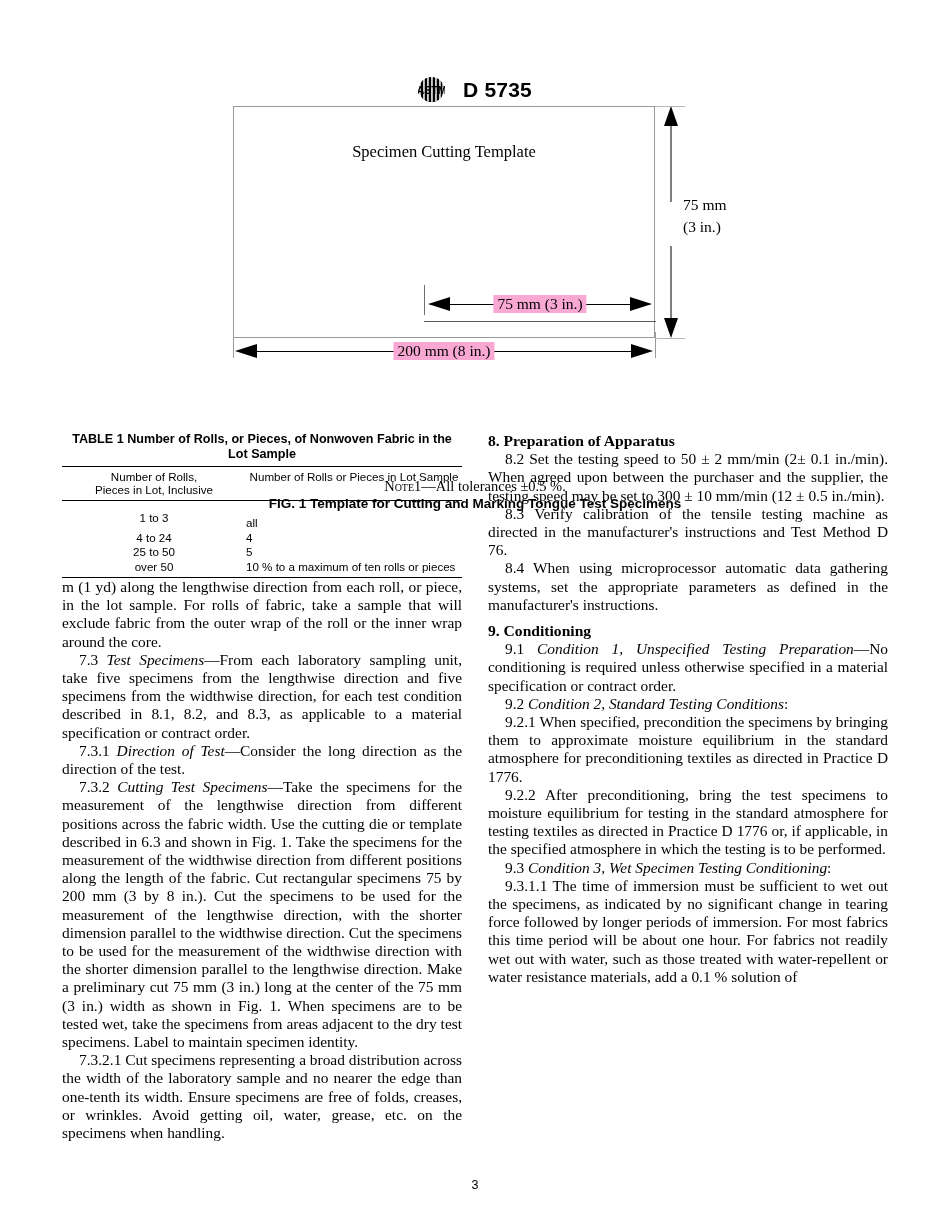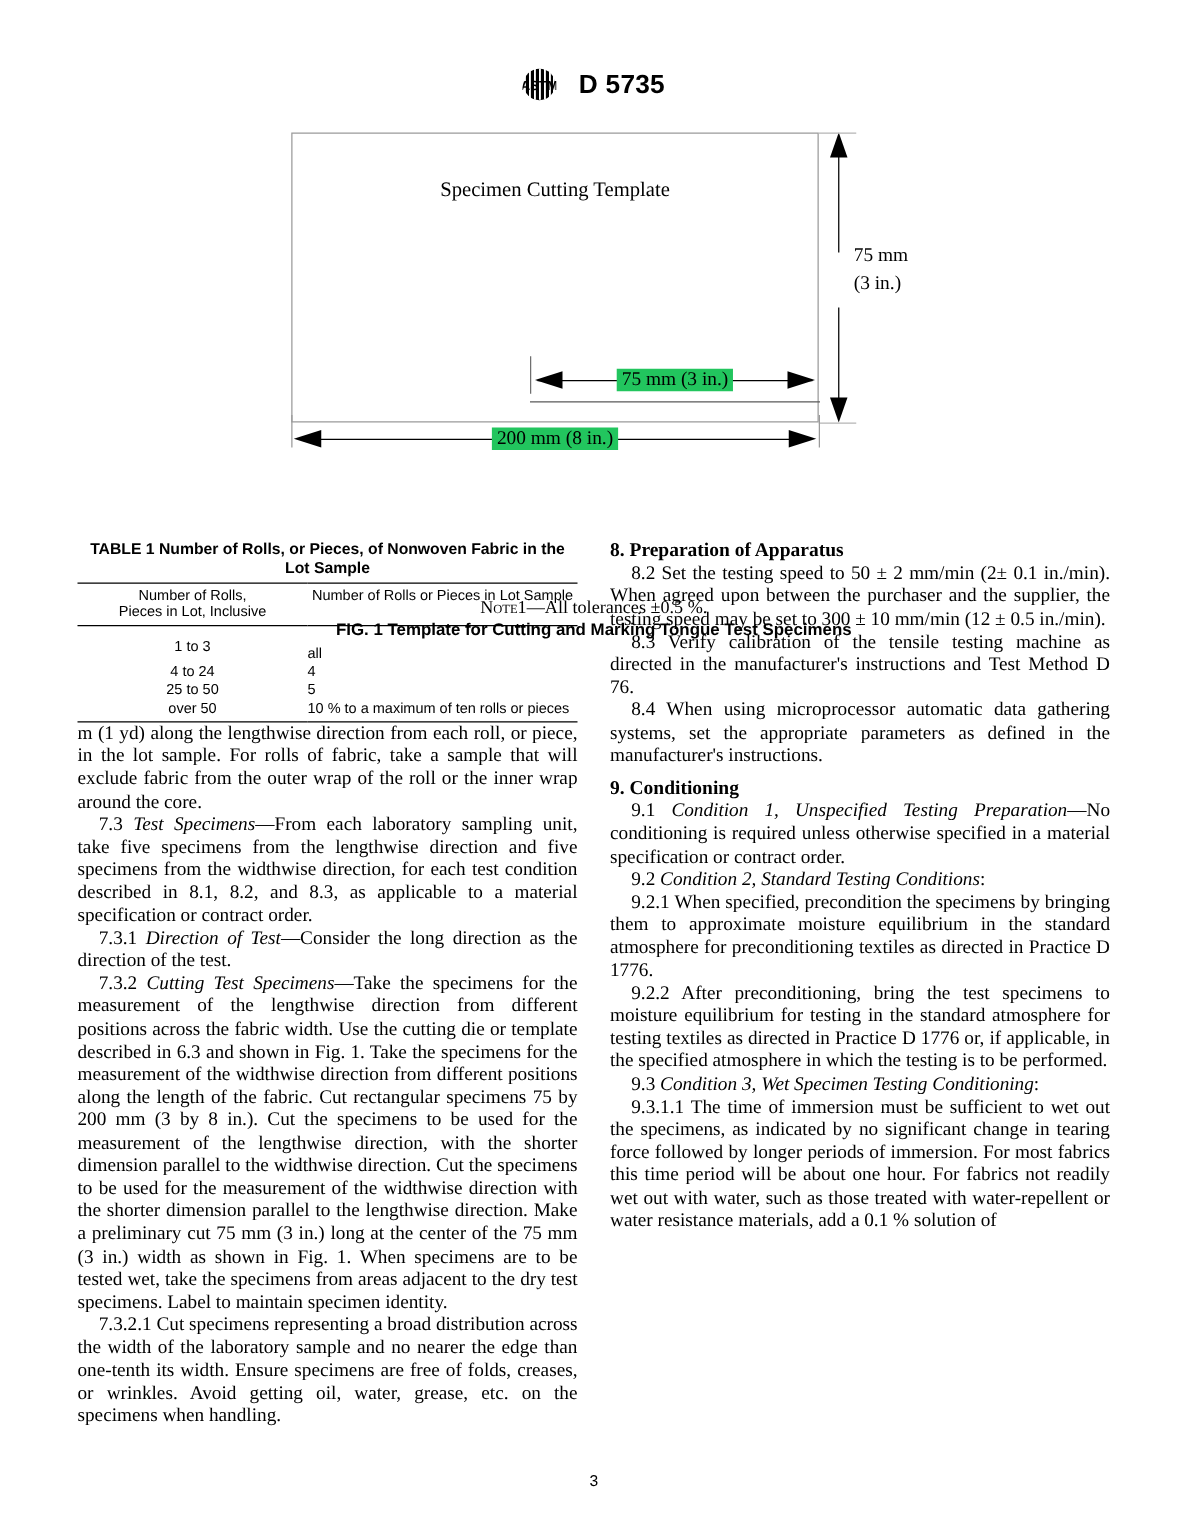--- a/index.html
+++ b/index.html
@@ -12,21 +12,21 @@
     height: 1230px;
     position: relative;
     font-family: "Liberation Serif", serif;
     color: #000000;
     overflow: hidden;
   }
 
   
   .page-header {
     position: absolute;
-    top: 54px;
+    top: 76px;
     left: 0;
     width: 950px;
     display: flex;
     justify-content: center;
     align-items: center;
     gap: 18px;
   }
   .astm-logo {
     display: inline-block;
     width: 27px;
@@ -104,21 +104,21 @@
   }
   .arrow-right {
     border-top: 7px solid transparent;
     border-bottom: 7px solid transparent;
     border-left: 22px solid #000;
   }
   .dim-label-h {
     position: absolute;
     top: 50%;
     transform: translateY(-50%);
-    background: #22c55e;
+    background: #f9a8d4;
     padding: 0 4px;
     font-size: 15.5px;
     white-space: nowrap;
   }
   
   .cut-line {
     position: absolute;
     left: 424px;
     top: 221px;
     width: 232px;

